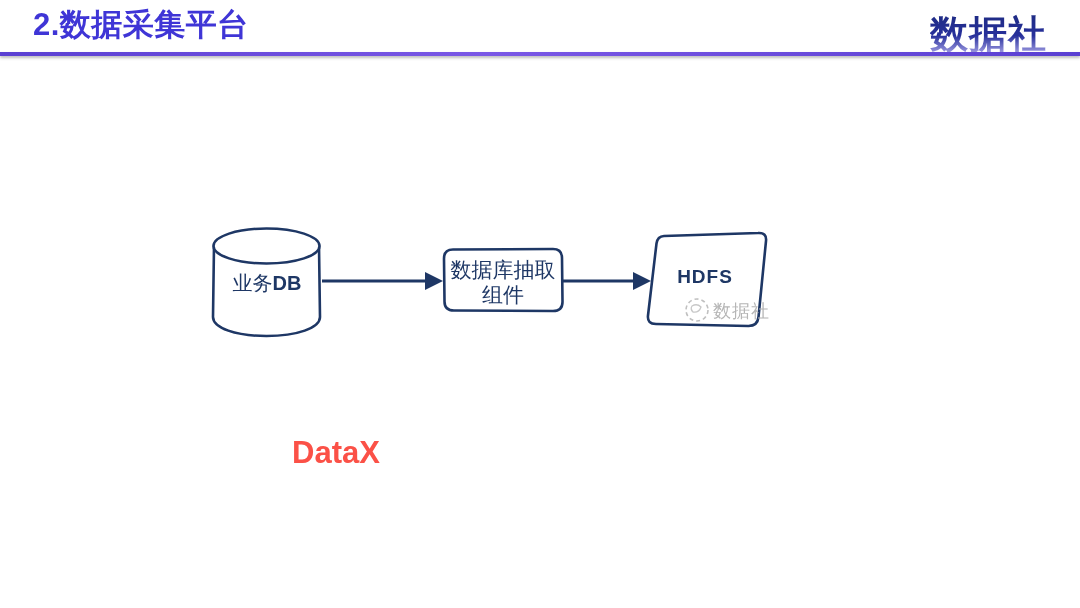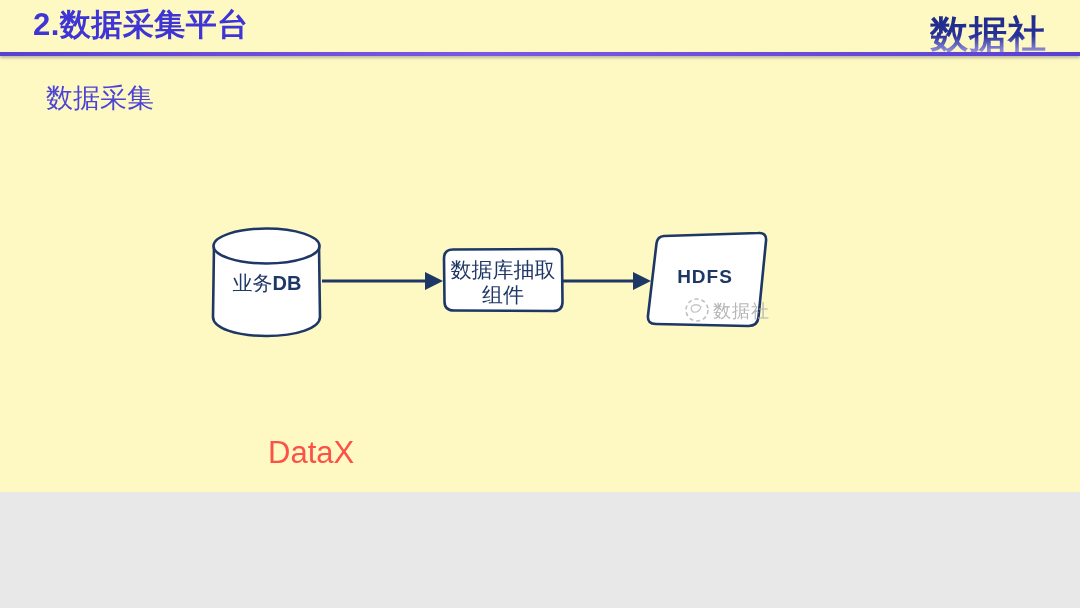--- a/index.html
+++ b/index.html
@@ -1,20 +1,20 @@
 <!DOCTYPE html>
 <html><head>
 <meta charset="utf-8">
 <style>
   html, body { margin: 0; padding: 0; background: #e8e8e8; }
   .slide {
     position: relative;
     width: 1080px;
-    height: 492px;
-    background: #fef9c3;
+    height: 608px;
+    background: #ffffff;
     overflow: hidden;
     font-family: "Liberation Sans", sans-serif;
   }
 
   
   .header-title {
     position: absolute;
     left: 33px;
     top: 4px;
     font-size: 31px;
@@ -77,36 +77,36 @@
   .watermark-text {
     font-family: "DejaVu Serif", "Liberation Serif", serif;
     fill: #b5b5b5;
   }
 
   
   .tool-label {
     position: absolute;
     font-size: 31px;
     color: #fb5147;
-    font-weight: 400;
+    font-weight: 700;
     white-space: nowrap;
+    margin-left: 24px;
   }
   .tool-label.datax { left: 268px; top: 435px; }
   .tool-label.sqoop { left: 558px; top: 435px; }
 </style>
 </head>
 <body>
 
 <div class="slide">
 
   <div class="header-title">2.数据采集平台</div>
   <div class="brand">数据社</div>
   <div class="header-divider"></div>
 
-  <div class="section-label">数据采集</div>
 
   <svg class="diagram-svg" viewBox="0 0 1080 608" xmlns="http://www.w3.org/2000/svg">
 
     <g>
       <path d="M 214 246 L 213 317 C 213 328 236 336 266.5 336 C 297 336 320 328 320 317 L 319 246" fill="#ffffff" stroke="#1e3765" stroke-width="2.6" stroke-linecap="round"></path>
       <ellipse cx="266.5" cy="246" rx="53" ry="17.5" fill="#ffffff" stroke="#1e3765" stroke-width="2.6"></ellipse>
       <text x="267" y="290" text-anchor="middle" font-size="20">
         <tspan class="node-label">业务</tspan><tspan class="node-label-en">DB</tspan>
       </text>
     </g>

